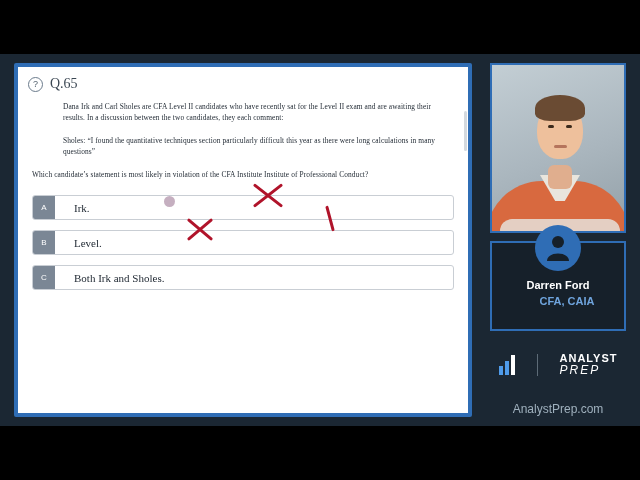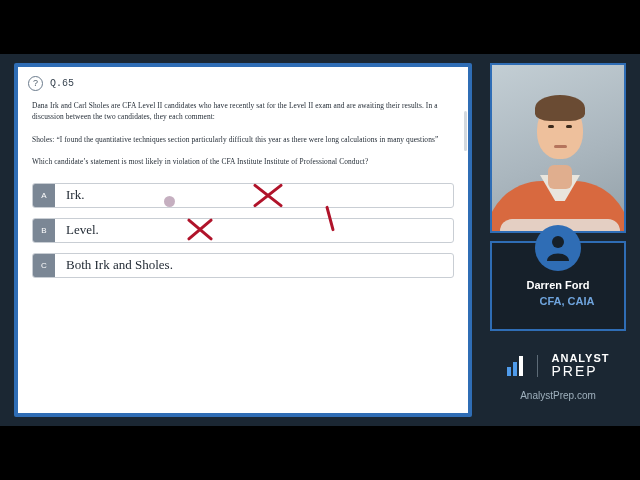--- a/index.html
+++ b/index.html
@@ -60,36 +60,36 @@
     height: 13px;
     border-radius: 50%;
     border: 1px solid #6b7b8c;
     color: #55636f;
     font-size: 9px;
     line-height: 13px;
     text-align: center;
     font-family: "Liberation Sans", sans-serif;
   }
   .q-number {
-    font-size: 10px;
+    font-size: 14px;
     color: #3a4652;
-    font-family: Liberation Mono, monospace;
+    font-family: Liberation Serif, serif;
   }
 
   .q-body {
     padding: 9px 14px 0 14px;
     color: #1d2630;
   }
   .q-body p {
     margin: 0 0 9px 0;
     font-size: 7.4px;
     line-height: 1.55;
     letter-spacing: 0.1px;
   }
-  .q-body p.spaced { margin-bottom: 11px; }
+  .q-body p.spaced { margin-bottom: 11px; margin-left: 31px; }
 
   
   .choices {
     padding: 6px 14px 0 14px;
   }
   .choice {
     display: flex;
     align-items: stretch;
     margin-bottom: 10px;
     height: 23px;
@@ -106,22 +106,22 @@
     font-family: "Liberation Sans", sans-serif;
     display: flex;
     align-items: center;
     justify-content: center;
     flex: none;
   }
   .choice-text {
     flex: 1;
     display: flex;
     align-items: center;
-    padding-left: 11px;
-    font-size: 13px;
+    padding-left: 19px;
+    font-size: 11px;
     color: #1d2630;
   }
 
   
   .ink {
     position: absolute;
     pointer-events: none;
   }
   .ink-stroke {
     position: absolute;
@@ -240,37 +240,37 @@
     position: relative;
     margin-top: 22px;
     width: 136px;
     text-align: center;
     font-family: "Liberation Sans", sans-serif;
   }
   #brand-row {
     display: flex;
     align-items: center;
     justify-content: center;
-    gap: 14px;
+    gap: 22px;
   }
   #brand-bars {
     display: flex;
     align-items: flex-end;
     gap: 2px;
     height: 20px;
   }
   #brand-bars i { display: block; width: 4px; background: #4f9bea; }
   #brand-bars i:nth-child(1) { height: 9px; }
   #brand-bars i:nth-child(2) { height: 14px; }
   #brand-bars i:nth-child(3) { height: 20px; background:#ffffff; }
   #brand-divider { width: 1px; height: 22px; background: #5d6b77; }
   #brand-text { text-align: left; line-height: 1.0; }
   #brand-name { color: #ffffff; font-size: 11px; font-weight: bold; letter-spacing: 1px; }
-  #brand-sub { color: #ffffff; font-size: 14px; letter-spacing: 2px; }
-  #brand-url { margin-top: 12px; color: #9fb0bd; font-size: 10px; }
+  #brand-sub { color: #ffffff; font-size: 12px; letter-spacing: 2px; font-style: italic; }
+  #brand-url { margin-top: 26px; color: #9fb0bd; font-size: 12px; }
 
   
   #paper-scroll {
     position: absolute;
     right: 1px;
     top: 44px;
     width: 3px;
     height: 40px;
     background: #d4d9de;
     border-radius: 2px;

